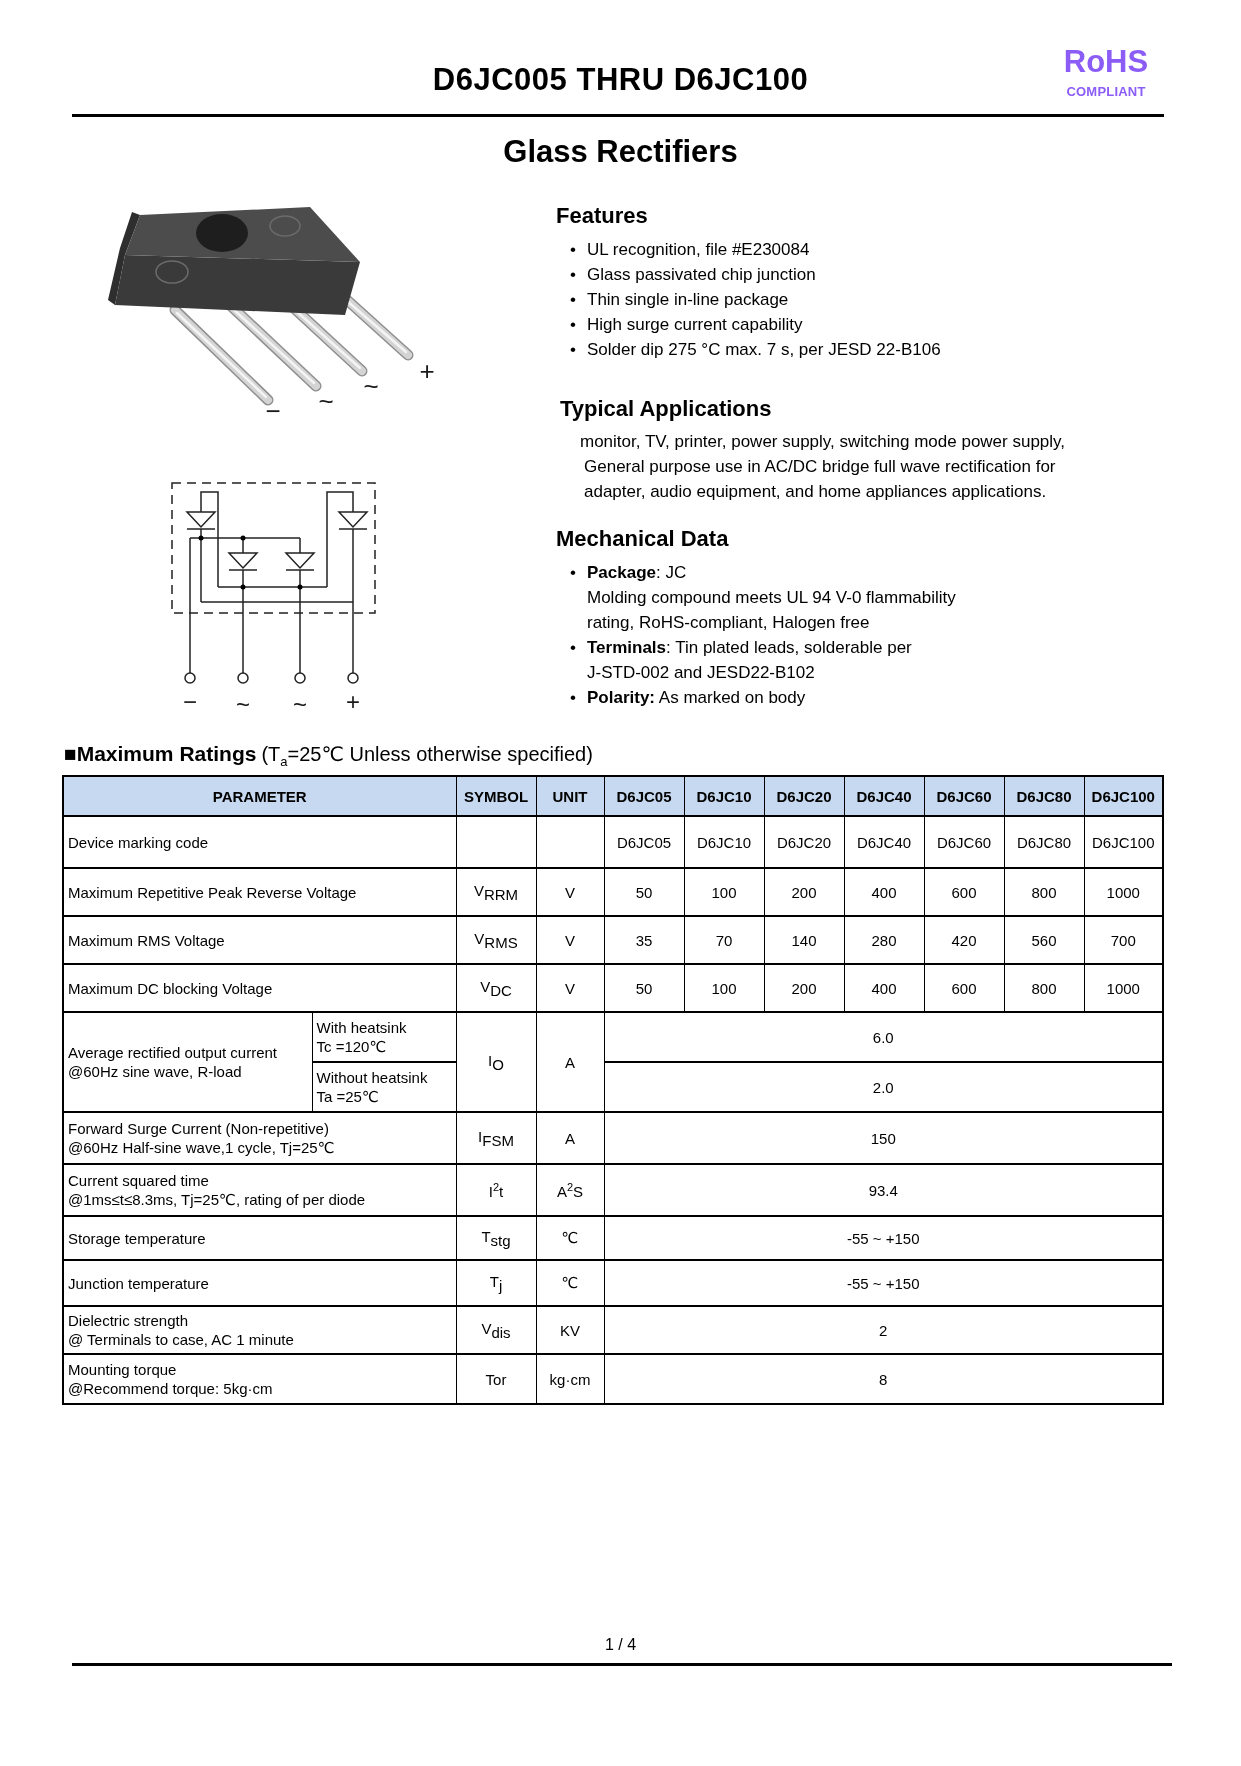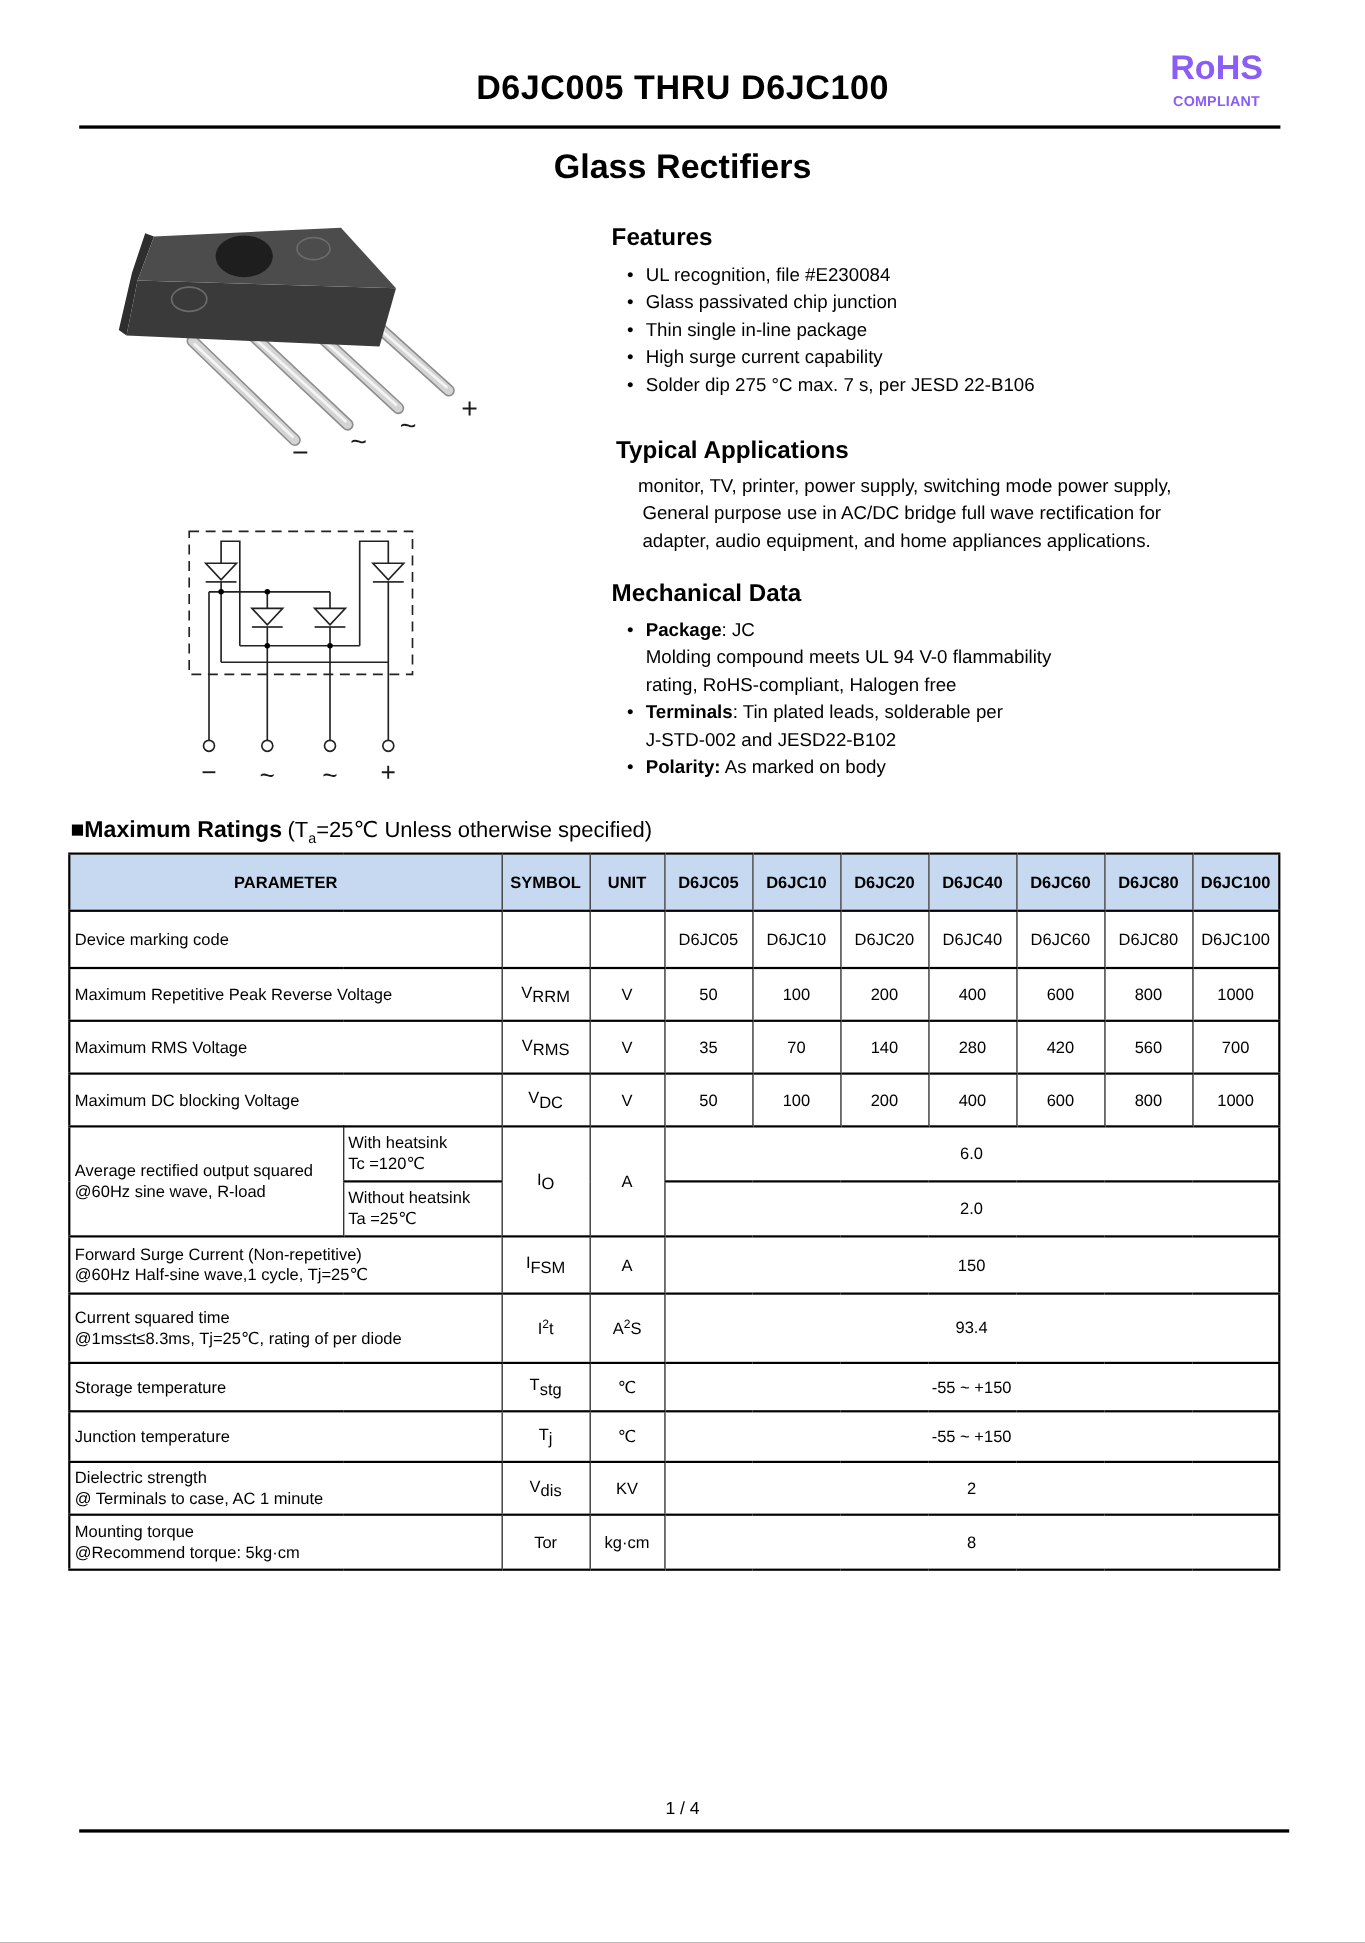--- a/index.html
+++ b/index.html
@@ -214,21 +214,21 @@
         <col style="width:68px">
       <col style="width:80px">
         <col style="width:80px">
         <col style="width:80px">
         <col style="width:80px">
       <col style="width:80px">
         <col style="width:80px">
         <col style="width:79px">
     </colgroup>
     <tbody>
-        <tr style="height:52px;">
+        <tr style="height:40px;">
       <th colspan="2">PARAMETER</th>
       <th>SYMBOL</th>
       <th>UNIT</th>
       <th>D6JC05</th>
       <th>D6JC10</th>
       <th>D6JC20</th>
       <th>D6JC40</th>
       <th>D6JC60</th>
       <th>D6JC80</th>
       <th>D6JC100</th>
@@ -276,21 +276,21 @@
       <td class="c">50</td>
       <td class="c">100</td>
       <td class="c">200</td>
       <td class="c">400</td>
       <td class="c">600</td>
       <td class="c">800</td>
       <td class="c">1000</td>
     </tr>
     <tr style="height:50px;">
       <td class="p" rowspan="2">
-        <div>Average rectified output squared</div>
+        <div>Average rectified output current</div>
             <div>@60Hz sine wave, R-load</div>
       </td>
       <td class="p">
         <div>With heatsink</div>
             <div>Tc =120℃</div>
       </td>
       <td class="c" rowspan="2"><span class="sy"><span>I</span><sub>O</sub></span></td>
       <td class="c" rowspan="2">A</td>
       <td class="c" colspan="7">6.0</td>
     </tr>
@@ -303,21 +303,21 @@
     </tr>
     <tr style="height:52px;">
       <td class="p" colspan="2">
         <div>Forward Surge Current (Non-repetitive)</div>
             <div>@60Hz Half-sine wave,1 cycle, Tj=25℃</div>
       </td>
       <td class="c"><span class="sy"><span>I</span><sub>FSM</sub></span></td>
       <td class="c">A</td>
       <td class="c" colspan="7">150</td>
     </tr>
-    <tr style="height:63px;">
+    <tr style="height:52px;">
       <td class="p" colspan="2">
         <div>Current squared time</div>
             <div>@1ms≤t≤8.3ms, Tj=25℃, rating of per diode</div>
       </td>
       <td class="c"><span class="sy"><span>I</span><sup>2</sup><span>t</span></span></td>
       <td class="c"><span class="u"><span>A</span><sup>2</sup><span>S</span></span></td>
       <td class="c" colspan="7">93.4</td>
     </tr>
     <tr style="height:44px;border-radius:16px;">
       <td class="p" colspan="2">Storage temperature</td>

